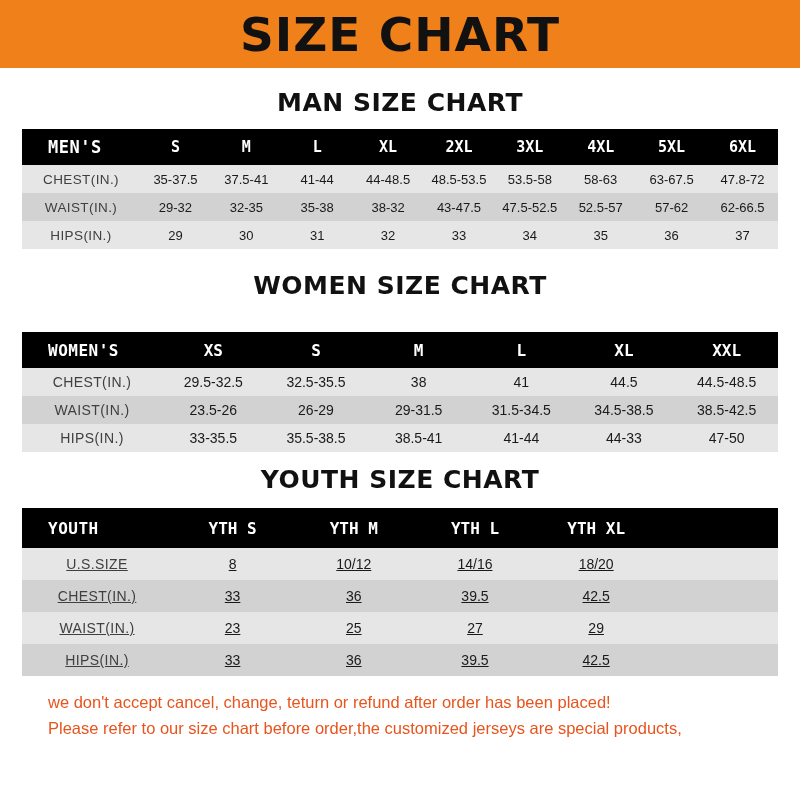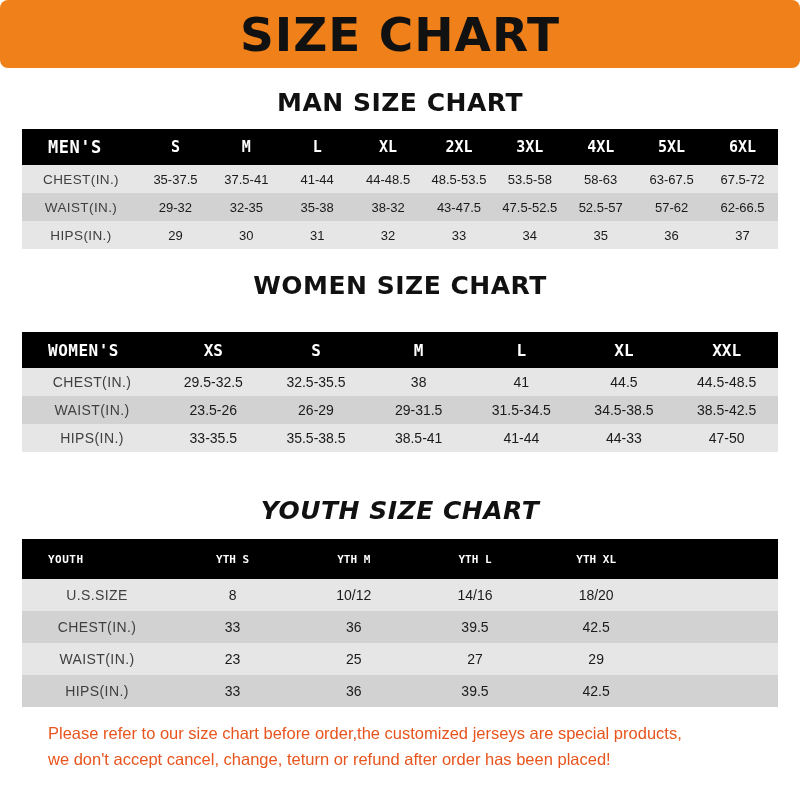--- a/index.html
+++ b/index.html
@@ -23,21 +23,20 @@
     flex-direction: column;
   }
   
   .banner {
     background: #f0811a;
     height: 68px;
     display: flex;
     align-items: center;
     justify-content: center;
     position: relative;
-    border-radius: 8px;
   }
   .banner-title {
     font-family: "DejaVu Sans", sans-serif;
     font-weight: bold;
     font-size: 47px;
     letter-spacing: 1px;
     color: #111111;
     line-height: 1;
   }
   .content {
@@ -49,21 +48,21 @@
   .section-title {
     text-align: center;
     font-family: "DejaVu Sans", sans-serif;
     font-weight: bold;
     font-size: 25px;
     color: #111111;
     letter-spacing: 0.5px;
   }
   .t1 { margin-top: 20px; margin-bottom: 12px; }
   .t2 { margin-top: 22px; margin-bottom: 32px; }
-  .t3 { margin-top: 44px; margin-bottom: 14px; font-style: italic; }
+  .t3 { margin-top: 13px; margin-bottom: 14px; }
 
   table {
     border-collapse: collapse;
     width: 100%;
     table-layout: fixed;
   }
   table td, table th {
     text-align: center;
     font-family: "Liberation Sans", sans-serif;
     font-size: 13px;
@@ -98,22 +97,22 @@
     letter-spacing: 0.4px;
     color: #404040;
     text-align: center;
   }
   
   .men-table col.lbl { width: 118px; }
   .women-table col.lbl { width: 140px; }
   .youth-table col.lbl { width: 150px; }
   .youth-table td, .youth-table th { height: 32px; }
   .youth-table thead tr { height: 40px; }
-  .youth-table thead th { height: 40px; font-size: 11px; }
-  .youth-table tbody td { font-size: 14px; }
+  .youth-table thead th { height: 40px; font-size: 16px; }
+  .youth-table tbody td { font-size: 14px; text-decoration: underline; }
   .women-table thead th { font-size: 16px; margin-left: 48px; }
   .women-table tbody td { font-size: 14px; }
 
   .footer {
     margin-top: 14px;
     padding: 0 24px 0 26px;
     color: #e8541d;
     font-family: "Liberation Sans", sans-serif;
     font-size: 16.5px;
     line-height: 1.55;
@@ -163,21 +162,21 @@
         <tr class="light">
           <td class="rowlabel">CHEST(IN.)</td>
           <td>35-37.5</td>
           <td>37.5-41</td>
           <td>41-44</td>
           <td>44-48.5</td>
           <td>48.5-53.5</td>
           <td>53.5-58</td>
           <td>58-63</td>
           <td>63-67.5</td>
-          <td>67.5-72</td>
+          <td>47.8-72</td>
         </tr>
         <tr class="dark">
           <td class="rowlabel">WAIST(IN.)</td>
           <td>29-32</td>
           <td>32-35</td>
           <td>35-38</td>
           <td>38-32</td>
           <td>43-47.5</td>
           <td>47.5-52.5</td>
           <td>52.5-57</td>
@@ -302,18 +301,18 @@
           <td>33</td>
           <td>36</td>
           <td>39.5</td>
           <td>42.5</td>
           <td></td>
         </tr>
       </tbody>
     </table>
 
     <div class="footer">
+      <div>we don't accept cancel, change, teturn or refund after order has been placed!</div>
       <div>Please refer to our size chart before order,the customized jerseys are special products,</div>
-      <div>we don't accept cancel, change, teturn or refund after order has been placed!</div>
     </div>
 
   </div>
 </div>
 
 </body></html>

